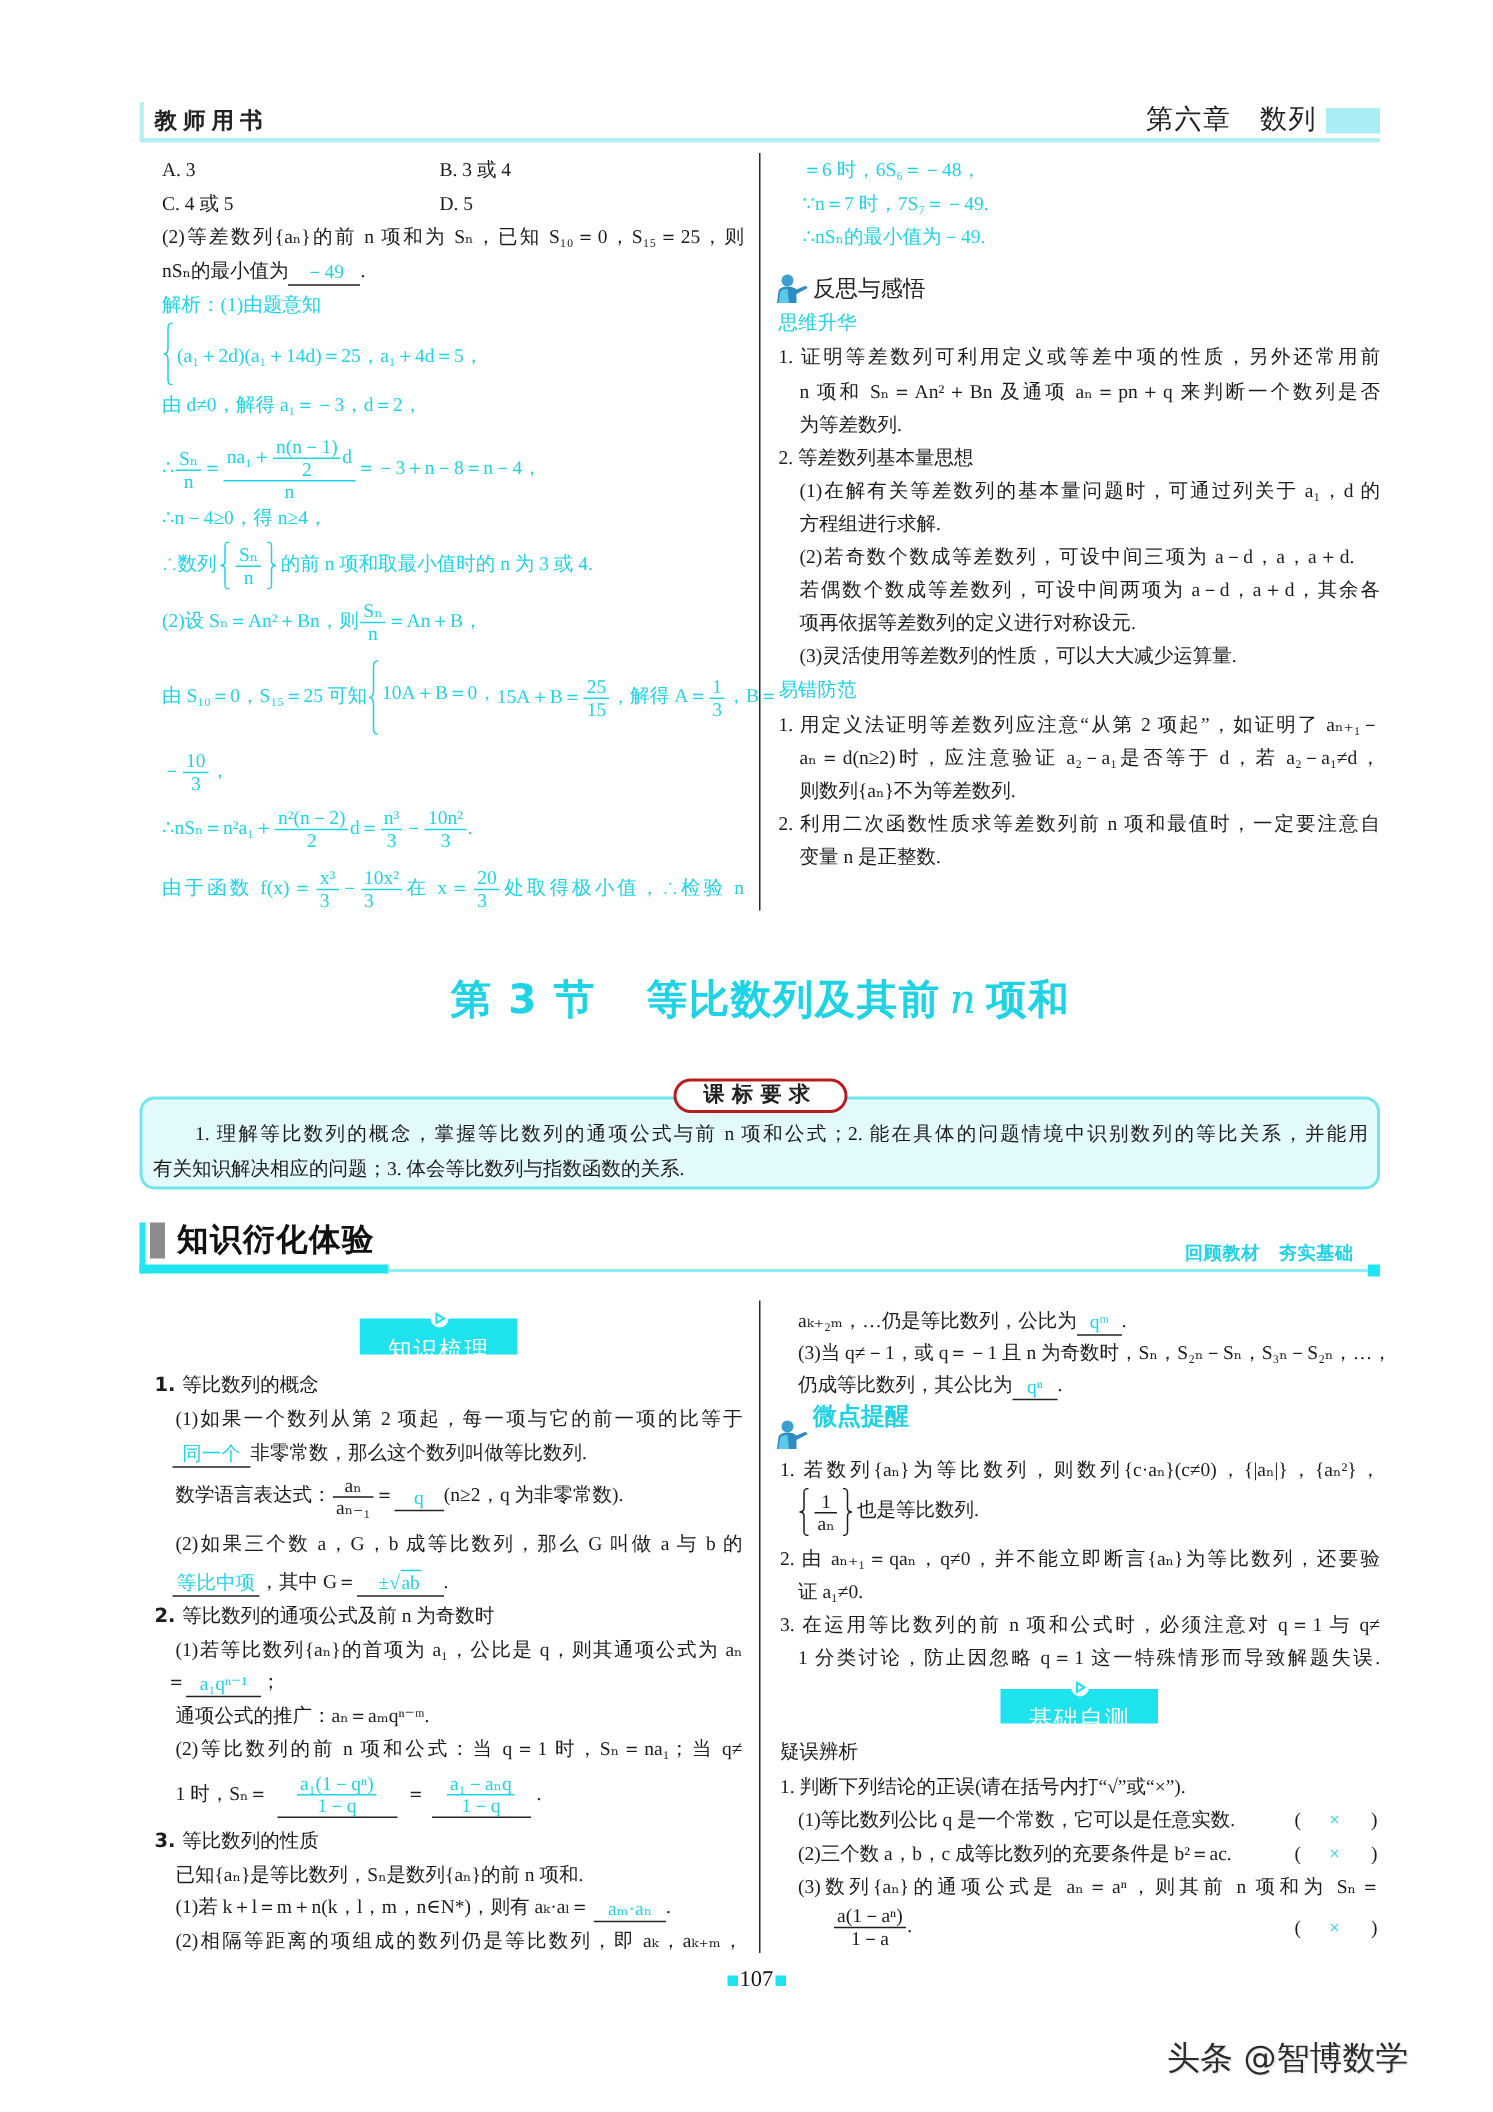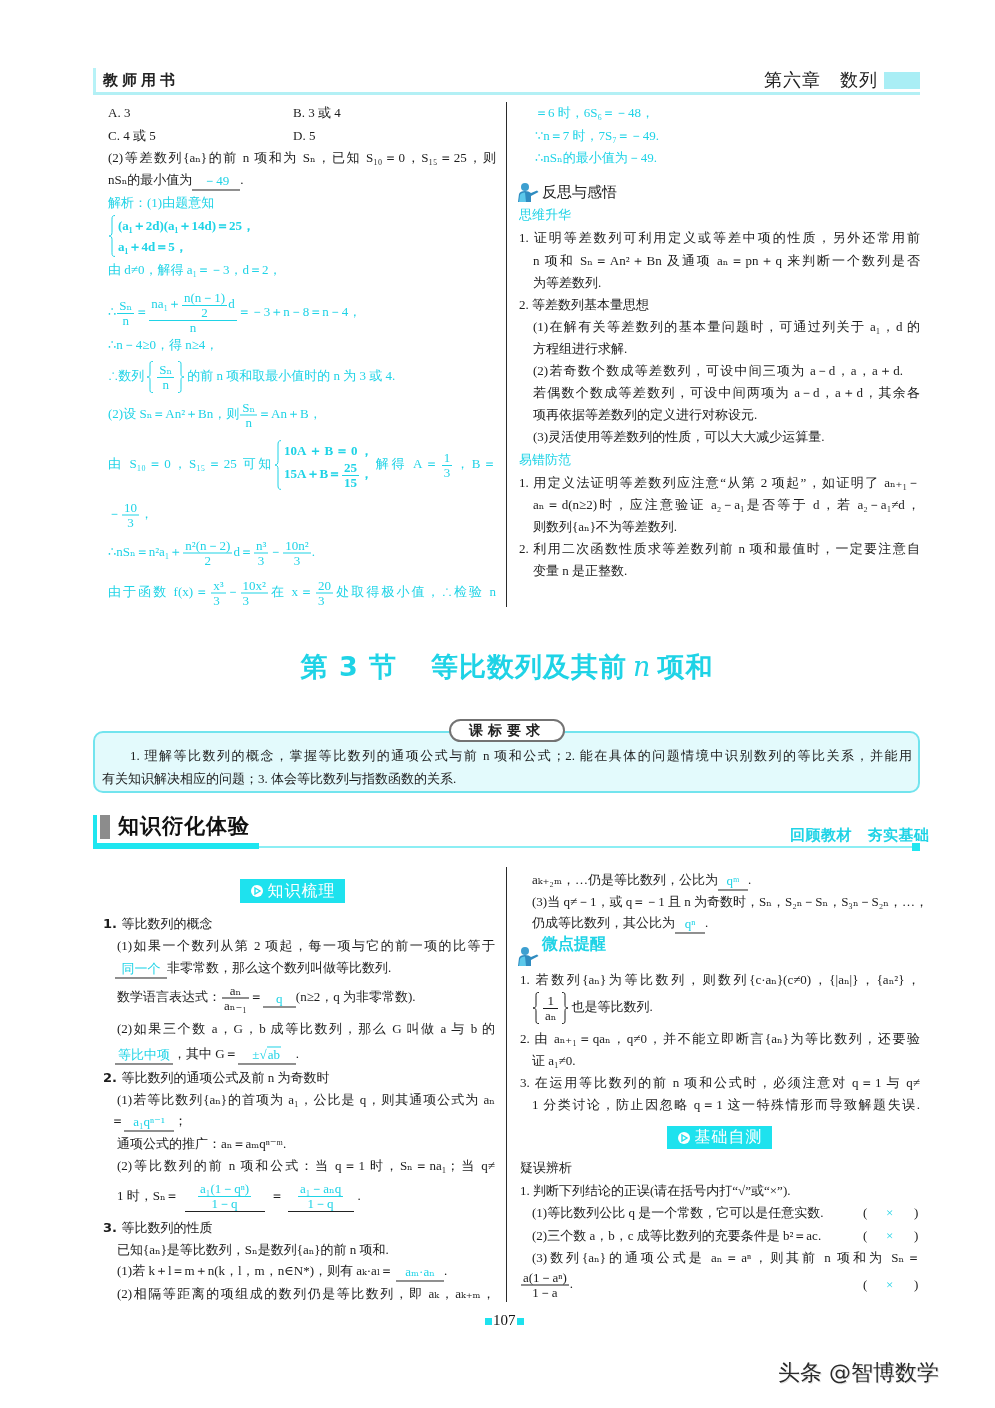--- a/index.html
+++ b/index.html
@@ -7,37 +7,37 @@
 body{position:relative;font-family:"Liberation Serif","DejaVu Serif",serif;font-size:13px;color:#1c1c1c;}
 .abs{position:absolute;}
 .ln{position:absolute;white-space:nowrap;transform:translateY(-50%);line-height:18px;}
 .full{text-align:justify;text-align-last:justify;}
 .cy{color:#1fd3e6;}
 .frac{display:inline-block;vertical-align:middle;text-align:center;line-height:14px;margin:0 1px;}
 .frac>.num,.frac>.den{display:block;padding:0 2px;}
 .frac>.num{border-bottom:1px solid currentColor;}
 .blank{display:inline-block;vertical-align:middle;border-bottom:1px solid #222;text-align:center;color:#1fd3e6;line-height:17px;}
 .sys{display:inline-flex;align-items:center;vertical-align:middle;}
-.sys .rows{display:inline-flex;flex-direction:column;justify-content:flex-start;line-height:21px;font-weight:bold;}
+.sys .rows{display:inline-flex;justify-content:flex-start;line-height:21px;}
 .brace{display:inline-block;width:8px;margin-right:2px;flex:none;}
 .brace svg{display:block;width:8px;}
 .brace.r{margin:0 0 0 2px;transform:scaleX(-1);}
 .setb{display:inline-flex;align-items:center;vertical-align:middle;margin:0 2px;}
 .divider{position:absolute;width:1px;background:#2a2a2a;}
 .b{font-weight:bold;font-family:"DejaVu Sans",sans-serif;}
 .hdr-book{font-family:"DejaVu Sans",sans-serif;font-weight:bold;font-size:15px;letter-spacing:4px;color:#222;}
 .hdr-ch{font-family:"DejaVu Sans",sans-serif;font-size:18px;letter-spacing:1px;color:#222;}
 .sec-title{font-family:"DejaVu Sans",sans-serif;font-weight:bold;font-size:27px;color:#1fd3e6;letter-spacing:1px;}
 .sec-title .gap{display:inline-block;width:34px;}
 .sec-title .var{font-family:"DejaVu Serif",serif;font-style:italic;font-weight:normal;margin:0 6px;}
 .std-box{position:absolute;left:93px;top:731px;width:827px;height:62px;border:2px solid #72e4ee;border-radius:10px;background:#e3fafc;}
-.std-label{position:absolute;left:449px;top:719px;width:116px;height:23px;border:2px solid #737373;border-radius:12px;background:#fff;text-align:center;font-family:"DejaVu Sans",sans-serif;font-weight:bold;font-size:14px;letter-spacing:5px;line-height:19px;color:#222;}
+.std-label{position:absolute;left:449px;top:719px;width:116px;height:23px;border:2px solid #b91c1c;border-radius:12px;background:#fff;text-align:center;font-family:"DejaVu Sans",sans-serif;font-weight:bold;font-size:14px;letter-spacing:5px;line-height:19px;color:#222;}
 .kh-title{font-family:"Liberation Serif","DejaVu Serif",serif;font-weight:bold;font-size:21px;letter-spacing:1px;color:#111;}
-.kh-tag{font-family:"DejaVu Sans",sans-serif;font-weight:bold;font-size:15px;color:#1fd3e6;letter-spacing:0.5px;}
-.btn{position:absolute;background:#1ee2ee;color:#fff;font-family:"DejaVu Sans",sans-serif;font-size:16px;display:flex;align-items:center;justify-content:center;gap:4px;letter-spacing:1px;}
+.kh-tag{font-family:"DejaVu Sans",sans-serif;font-weight:bold;font-size:12px;color:#1fd3e6;letter-spacing:0.5px;}
+.btn{position:absolute;background:#1ee2ee;color:#fff;font-family:"DejaVu Sans",sans-serif;font-size:16px;display:flex;align-items:center;justify-content:center;gap:4px;letter-spacing:1px;flex-direction:column;}
 .btn svg{width:14px;height:14px;display:block;}
 .refl-title{font-family:"DejaVu Sans",sans-serif;font-size:15px;color:#222;}
 .tip-title{font-family:"DejaVu Sans",sans-serif;font-weight:bold;font-size:16px;color:#1fd3e6;}
 .pg{font-family:"Liberation Serif",serif;font-size:15px;color:#111;}
 .pg .sq{display:inline-block;width:7px;height:7px;background:#1ee2ee;vertical-align:middle;margin:0 1px;}
 .wm{font-family:"DejaVu Sans",sans-serif;font-size:22px;color:#2b2b2b;text-shadow:0 0 2px #fff,1px 1px 0 #ddd;}
 .sqrt{border-top:1px solid currentColor;padding:0 1px;}
 .paren{position:absolute;transform:translateY(-50%);line-height:18px;}
 </style>
 </head>
@@ -234,19 +234,19 @@
 <div class="paren" style="left:863px;top:1213px">(</div>
 <div class="paren cy" style="left:886px;top:1213px">×</div>
 <div class="paren" style="left:914px;top:1213px">)</div>
 
 <div class="ln" style="left:532px;top:1236px">(2)三个数 a，b，c 成等比数列的充要条件是 b²＝ac.</div>
 <div class="paren" style="left:863px;top:1236px">(</div>
 <div class="paren cy" style="left:886px;top:1236px">×</div>
 <div class="paren" style="left:914px;top:1236px">)</div>
 
 <div class="ln full" style="left:532px;top:1258px;width:388px">(3)数列{aₙ}的通项公式是 aₙ＝aⁿ，则其前 n 项和为 Sₙ＝</div>
-<div class="ln" style="left:520px;top:1285px"><span class="frac"><span class="num">a(1－aⁿ)</span><span class="den">1－a</span></span><span>.</span></div>
+<div class="ln" style="left:555px;top:1285px"><span class="frac"><span class="num">a(1－aⁿ)</span><span class="den">1－a</span></span><span>.</span></div>
 <div class="paren" style="left:863px;top:1285px">(</div>
 <div class="paren cy" style="left:886px;top:1285px">×</div>
 <div class="paren" style="left:914px;top:1285px">)</div>
 
 <div class="ln pg" style="left:484px;top:1320px"><span class="sq"></span><span>107</span><span class="sq"></span></div>
 <div class="ln wm" style="left:778px;top:1373px">头条 @智博数学</div>
 
 </body></html>

